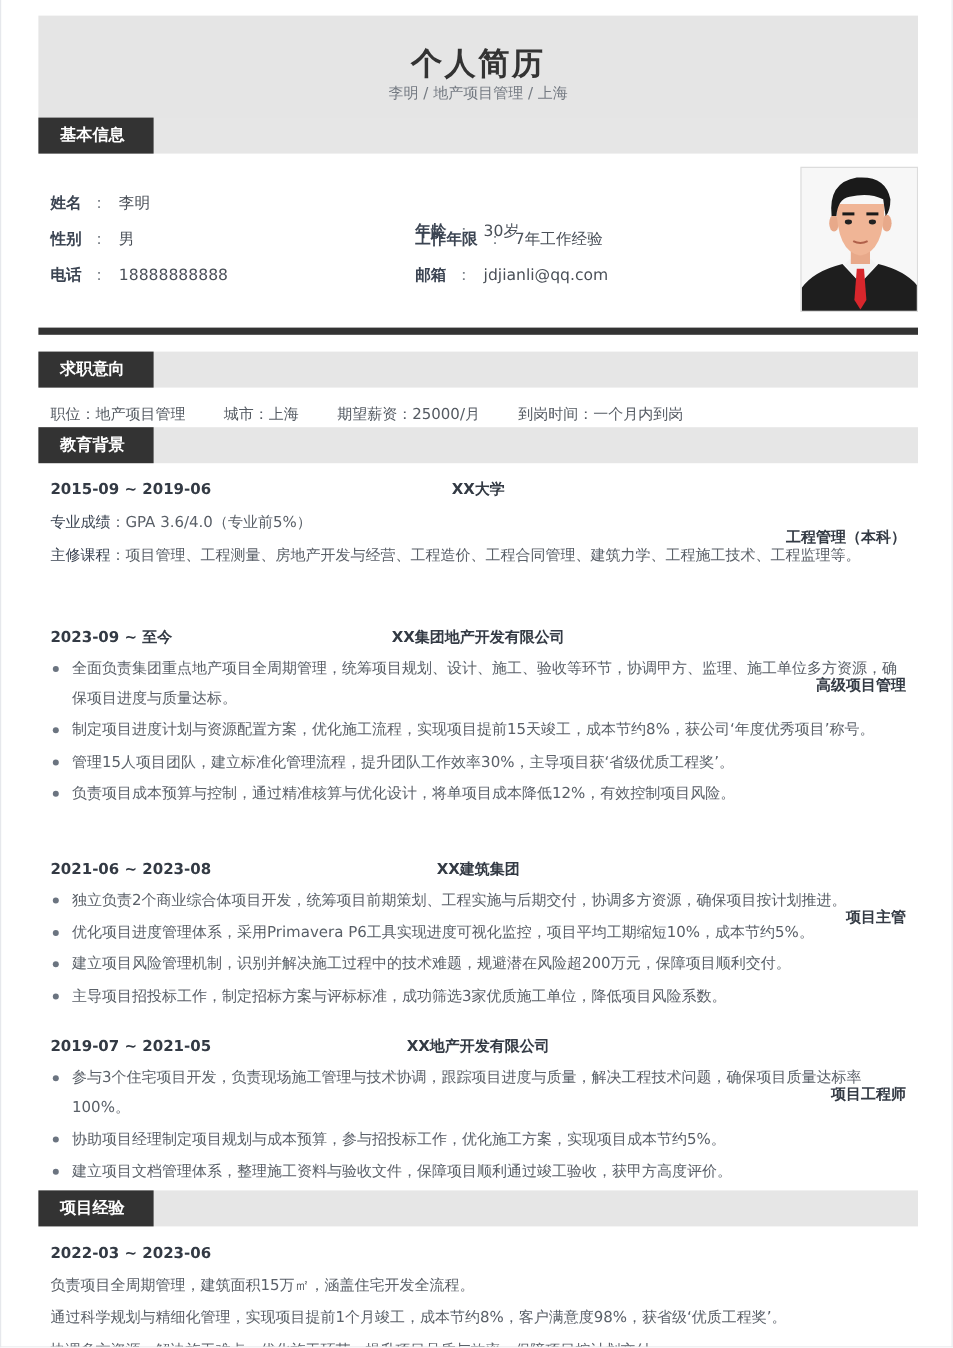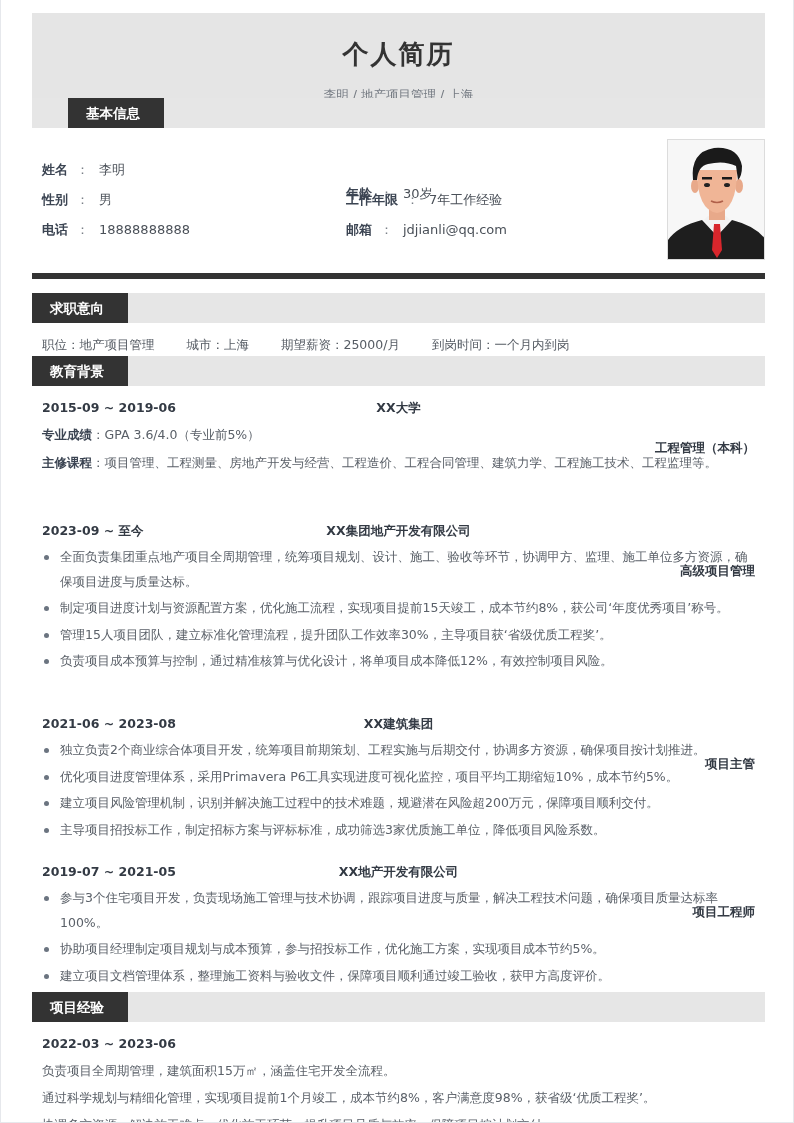--- a/index.html
+++ b/index.html
@@ -16,21 +16,21 @@
     }
     .header {
       position: absolute; left: 31px; top: 13px; width: 733px; height: 90px;
       background: #e5e5e5; text-align: center;
     }
     .header .title {
       font-size: 26px; font-weight: bold; color: #333333;
       margin-top: 25px; letter-spacing: 2px; line-height: 32px;
     }
     .header .subtitle {
-      font-size: 12.5px; color: #747a82; margin-top: 17px; line-height: 16px;
+      font-size: 12.5px; color: #747a82; margin-top: 0; line-height: 16px;
     }
     .section-bar {
       position: absolute; left: 31px; width: 733px; height: 30px;
       background: #e6e6e6;
     }
     .section-bar .label {
       display: inline-block; width: 96px; height: 30px; line-height: 30px;
       background: #333333; color: #ffffff; font-weight: bold; font-size: 13.5px;
       text-align: left; padding-left: 18px;
     }
@@ -54,21 +54,21 @@
       position: absolute; left: 41px; width: 713px; height: 20px;
       font-size: 12.5px; font-weight: bold; color: #333a44; line-height: 20px;
     }
     .row3 .c1 { position: absolute; left: 0; }
     .row3 .c2 { position: absolute; left: 0; width: 713px; text-align: center; }
     .row3 .c3 { position: absolute; right: 0; margin-top: 40px; }
     .line {
       position: absolute; left: 41px; width: 720px; font-size: 12.5px; line-height: 20px;
       color: #5a6068;
     }
-    .line .k { color: #3b4452; font-weight: bold; }
+    .line .k { color: #3b4452; font-weight: normal; }
     .bullets { position: absolute; left: 41px; width: 716px; list-style: none; }
     .bullets li {
       position: relative; padding-left: 18px; font-size: 12.5px; line-height: 24.5px;
       color: #5a6068; margin-bottom: 2px;
     }
     .bullets li::before {
       content: ""; position: absolute; left: 2px; top: 10px; width: 5px; height: 5px;
       border-radius: 50%; background: #6b7480;
     }
     .plain { position: absolute; left: 41px; width: 716px; }
@@ -77,21 +77,21 @@
 </head>
 <body>
 
 <div class="page">
 
   <div class="header">
     <div class="title">个人简历</div>
     <div class="subtitle">李明 / 地产项目管理 / 上海</div>
   </div>
 
-  <div class="section-bar" style="top:98px;padding-left:36px;">
+  <div class="section-bar" style="top:98px;">
     <span class="label">基本信息</span>
   </div>
 
   <div class="info-row" style="left:41px; top:160px;">
     <span class="k">姓名</span><span class="sep">：</span><span class="v">李明</span>
   </div>
   <div class="info-row" style="left:41px; top:190px;">
     <span class="k">性别</span><span class="sep">：</span><span class="v">男</span>
   </div>
   <div class="info-row" style="left:41px; top:220px;">

